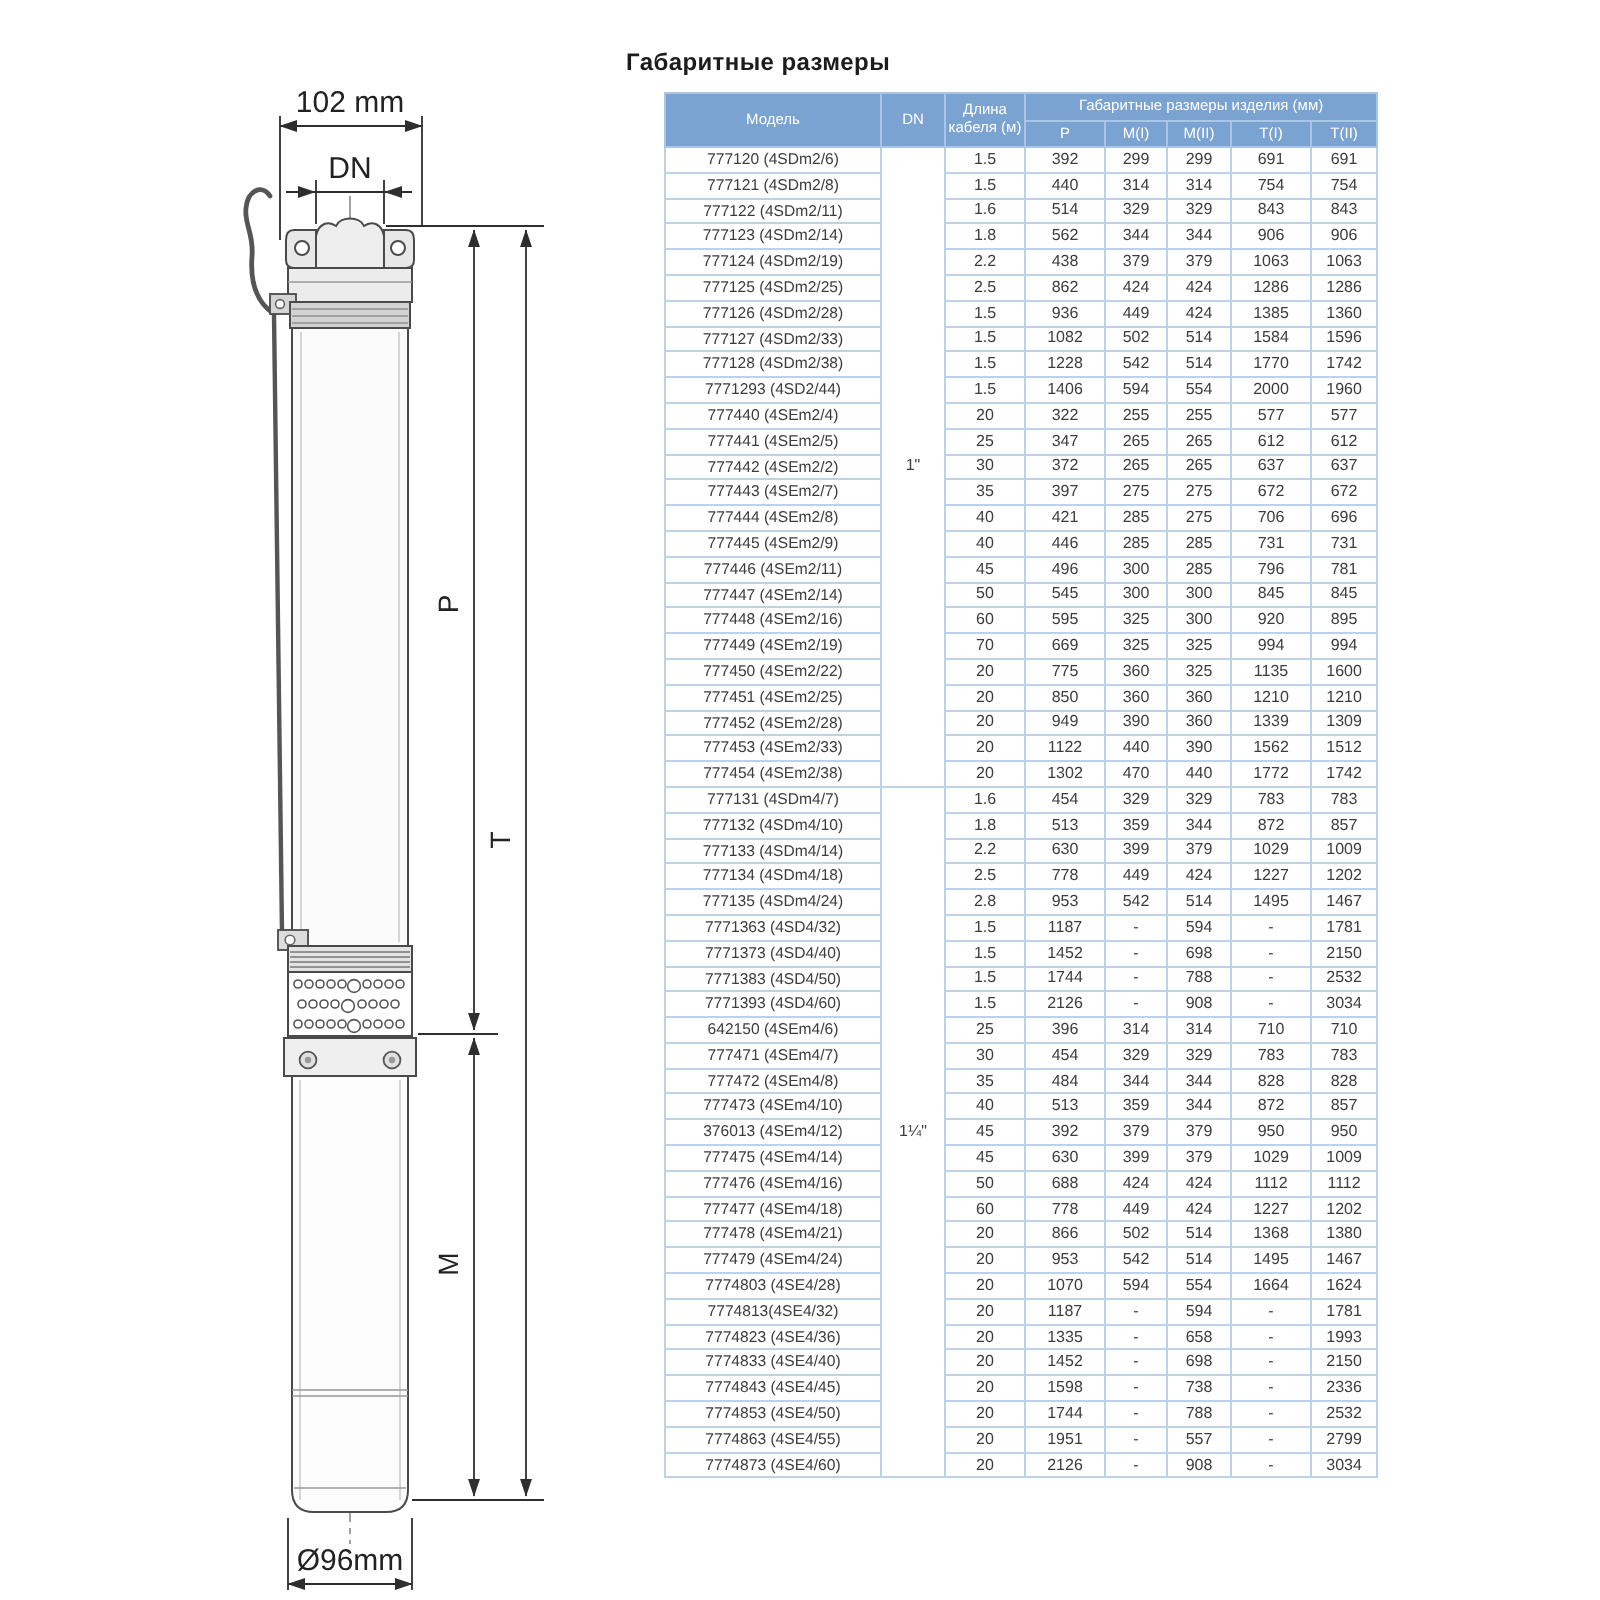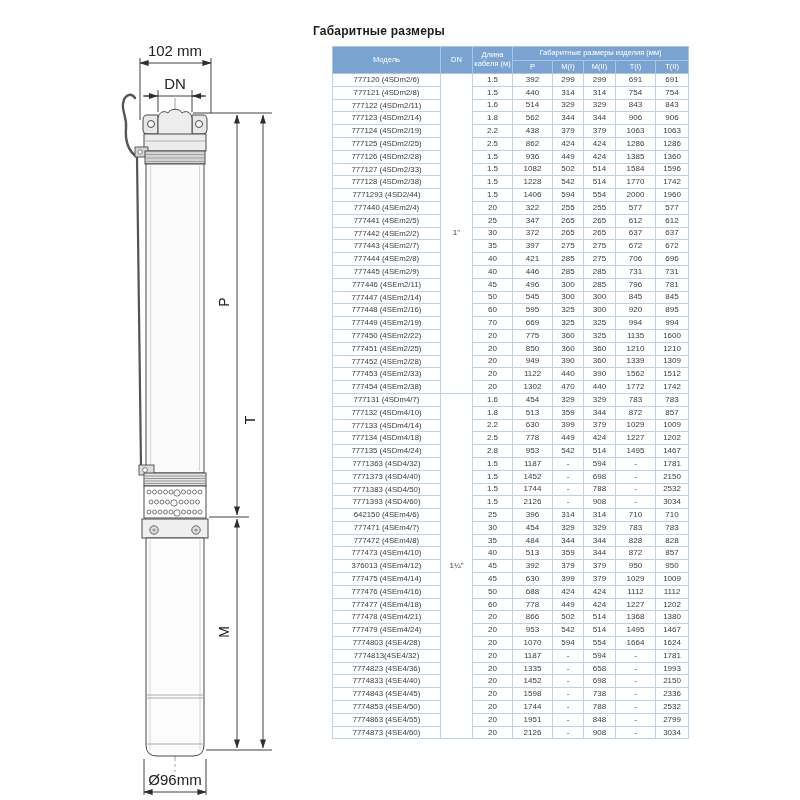--- a/index.html
+++ b/index.html
@@ -653,21 +653,21 @@
           <td>-</td>
           <td>788</td>
           <td>-</td>
           <td>2532</td>
         </tr>
         <tr>
           <td class="model">7774863 (4SE4/55)</td>
           <td>20</td>
           <td>1951</td>
           <td>-</td>
-          <td>848</td>
+          <td>557</td>
           <td>-</td>
           <td>2799</td>
         </tr>
         <tr>
           <td class="model">7774873 (4SE4/60)</td>
           <td>20</td>
           <td>2126</td>
           <td>-</td>
           <td>908</td>
           <td>-</td>

